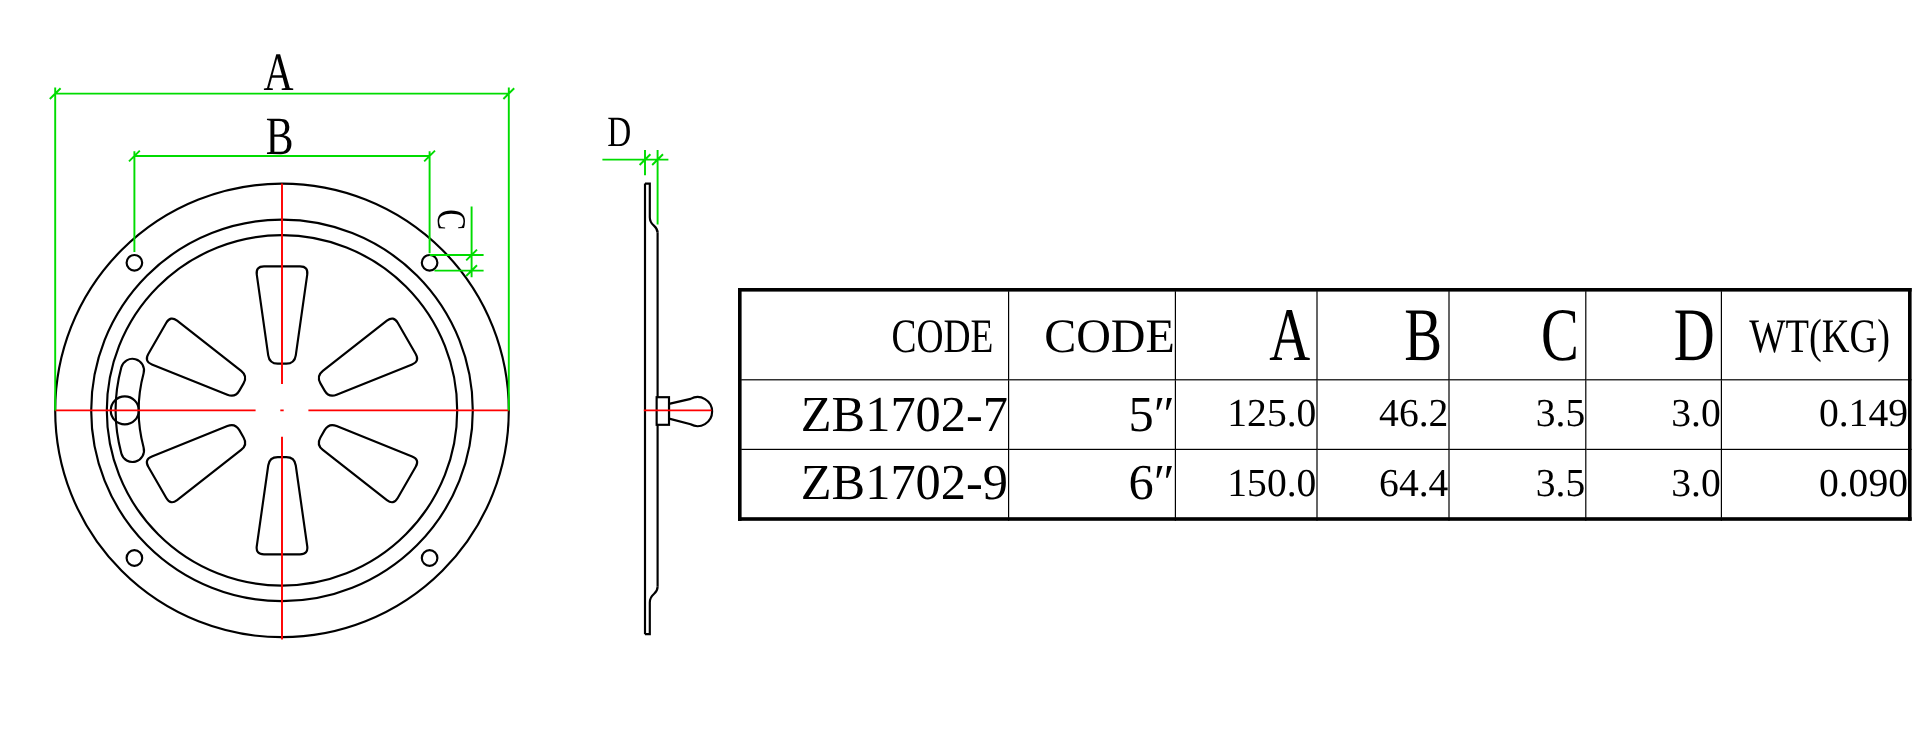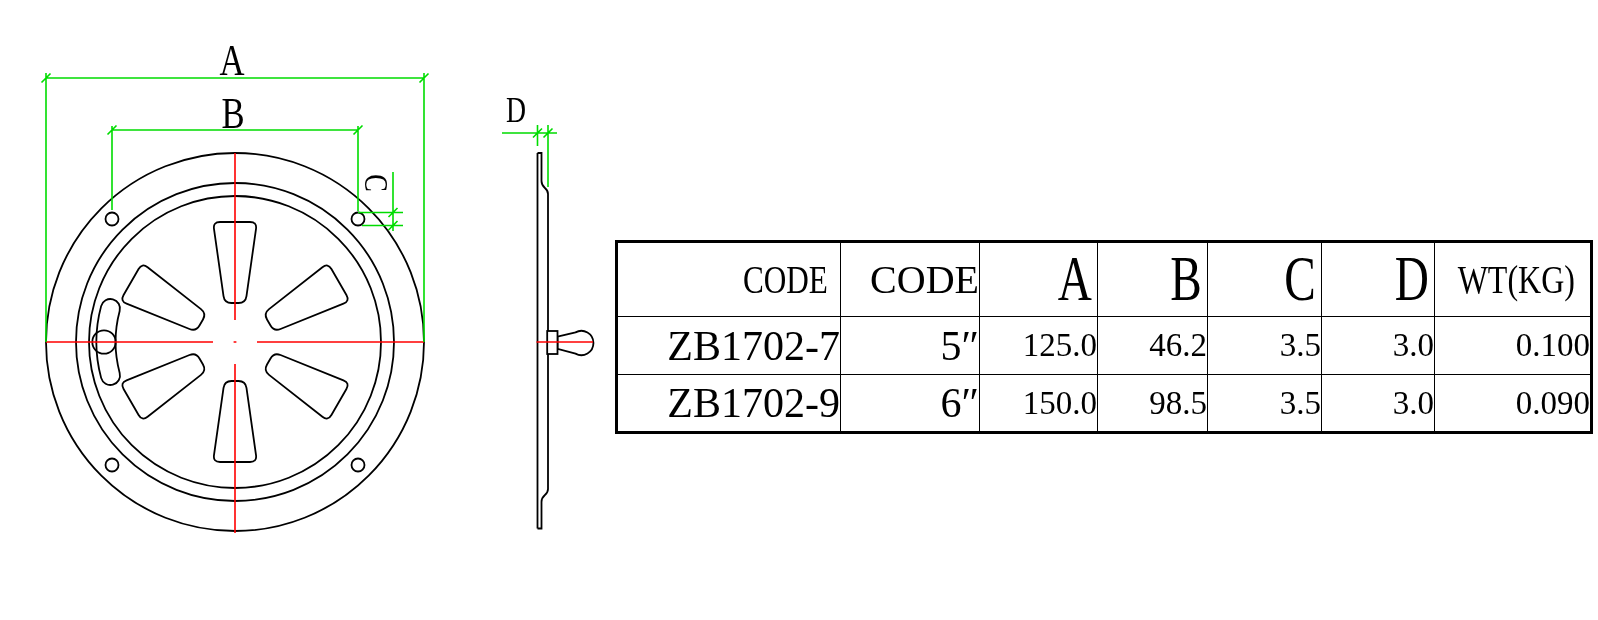--- a/index.html
+++ b/index.html
@@ -111,26 +111,26 @@
     <td class="hdr-letter"><span class="sqz75">D</span></td>
     <td class="hdr-text"><span class="sqz80">WT(KG)</span></td>
   </tr>
   <tr style="height:58px">
     <td class="cell-code"><span>ZB1702-7</span></td>
     <td class="cell-size"><span>5″</span></td>
     <td class="cell-num"><span>125.0</span></td>
     <td class="cell-num"><span>46.2</span></td>
     <td class="cell-num"><span>3.5</span></td>
     <td class="cell-num"><span>3.0</span></td>
-    <td class="cell-num"><span>0.100</span></td>
+    <td class="cell-num"><span>0.149</span></td>
   </tr>
   <tr style="height:58px">
     <td class="cell-code"><span>ZB1702-9</span></td>
     <td class="cell-size"><span>6″</span></td>
     <td class="cell-num"><span>150.0</span></td>
-    <td class="cell-num"><span>98.5</span></td>
+    <td class="cell-num"><span>64.4</span></td>
     <td class="cell-num"><span>3.5</span></td>
     <td class="cell-num"><span>3.0</span></td>
     <td class="cell-num"><span>0.090</span></td>
   </tr>
 </tbody>
     </table>
 </div>
 
 </body></html>

